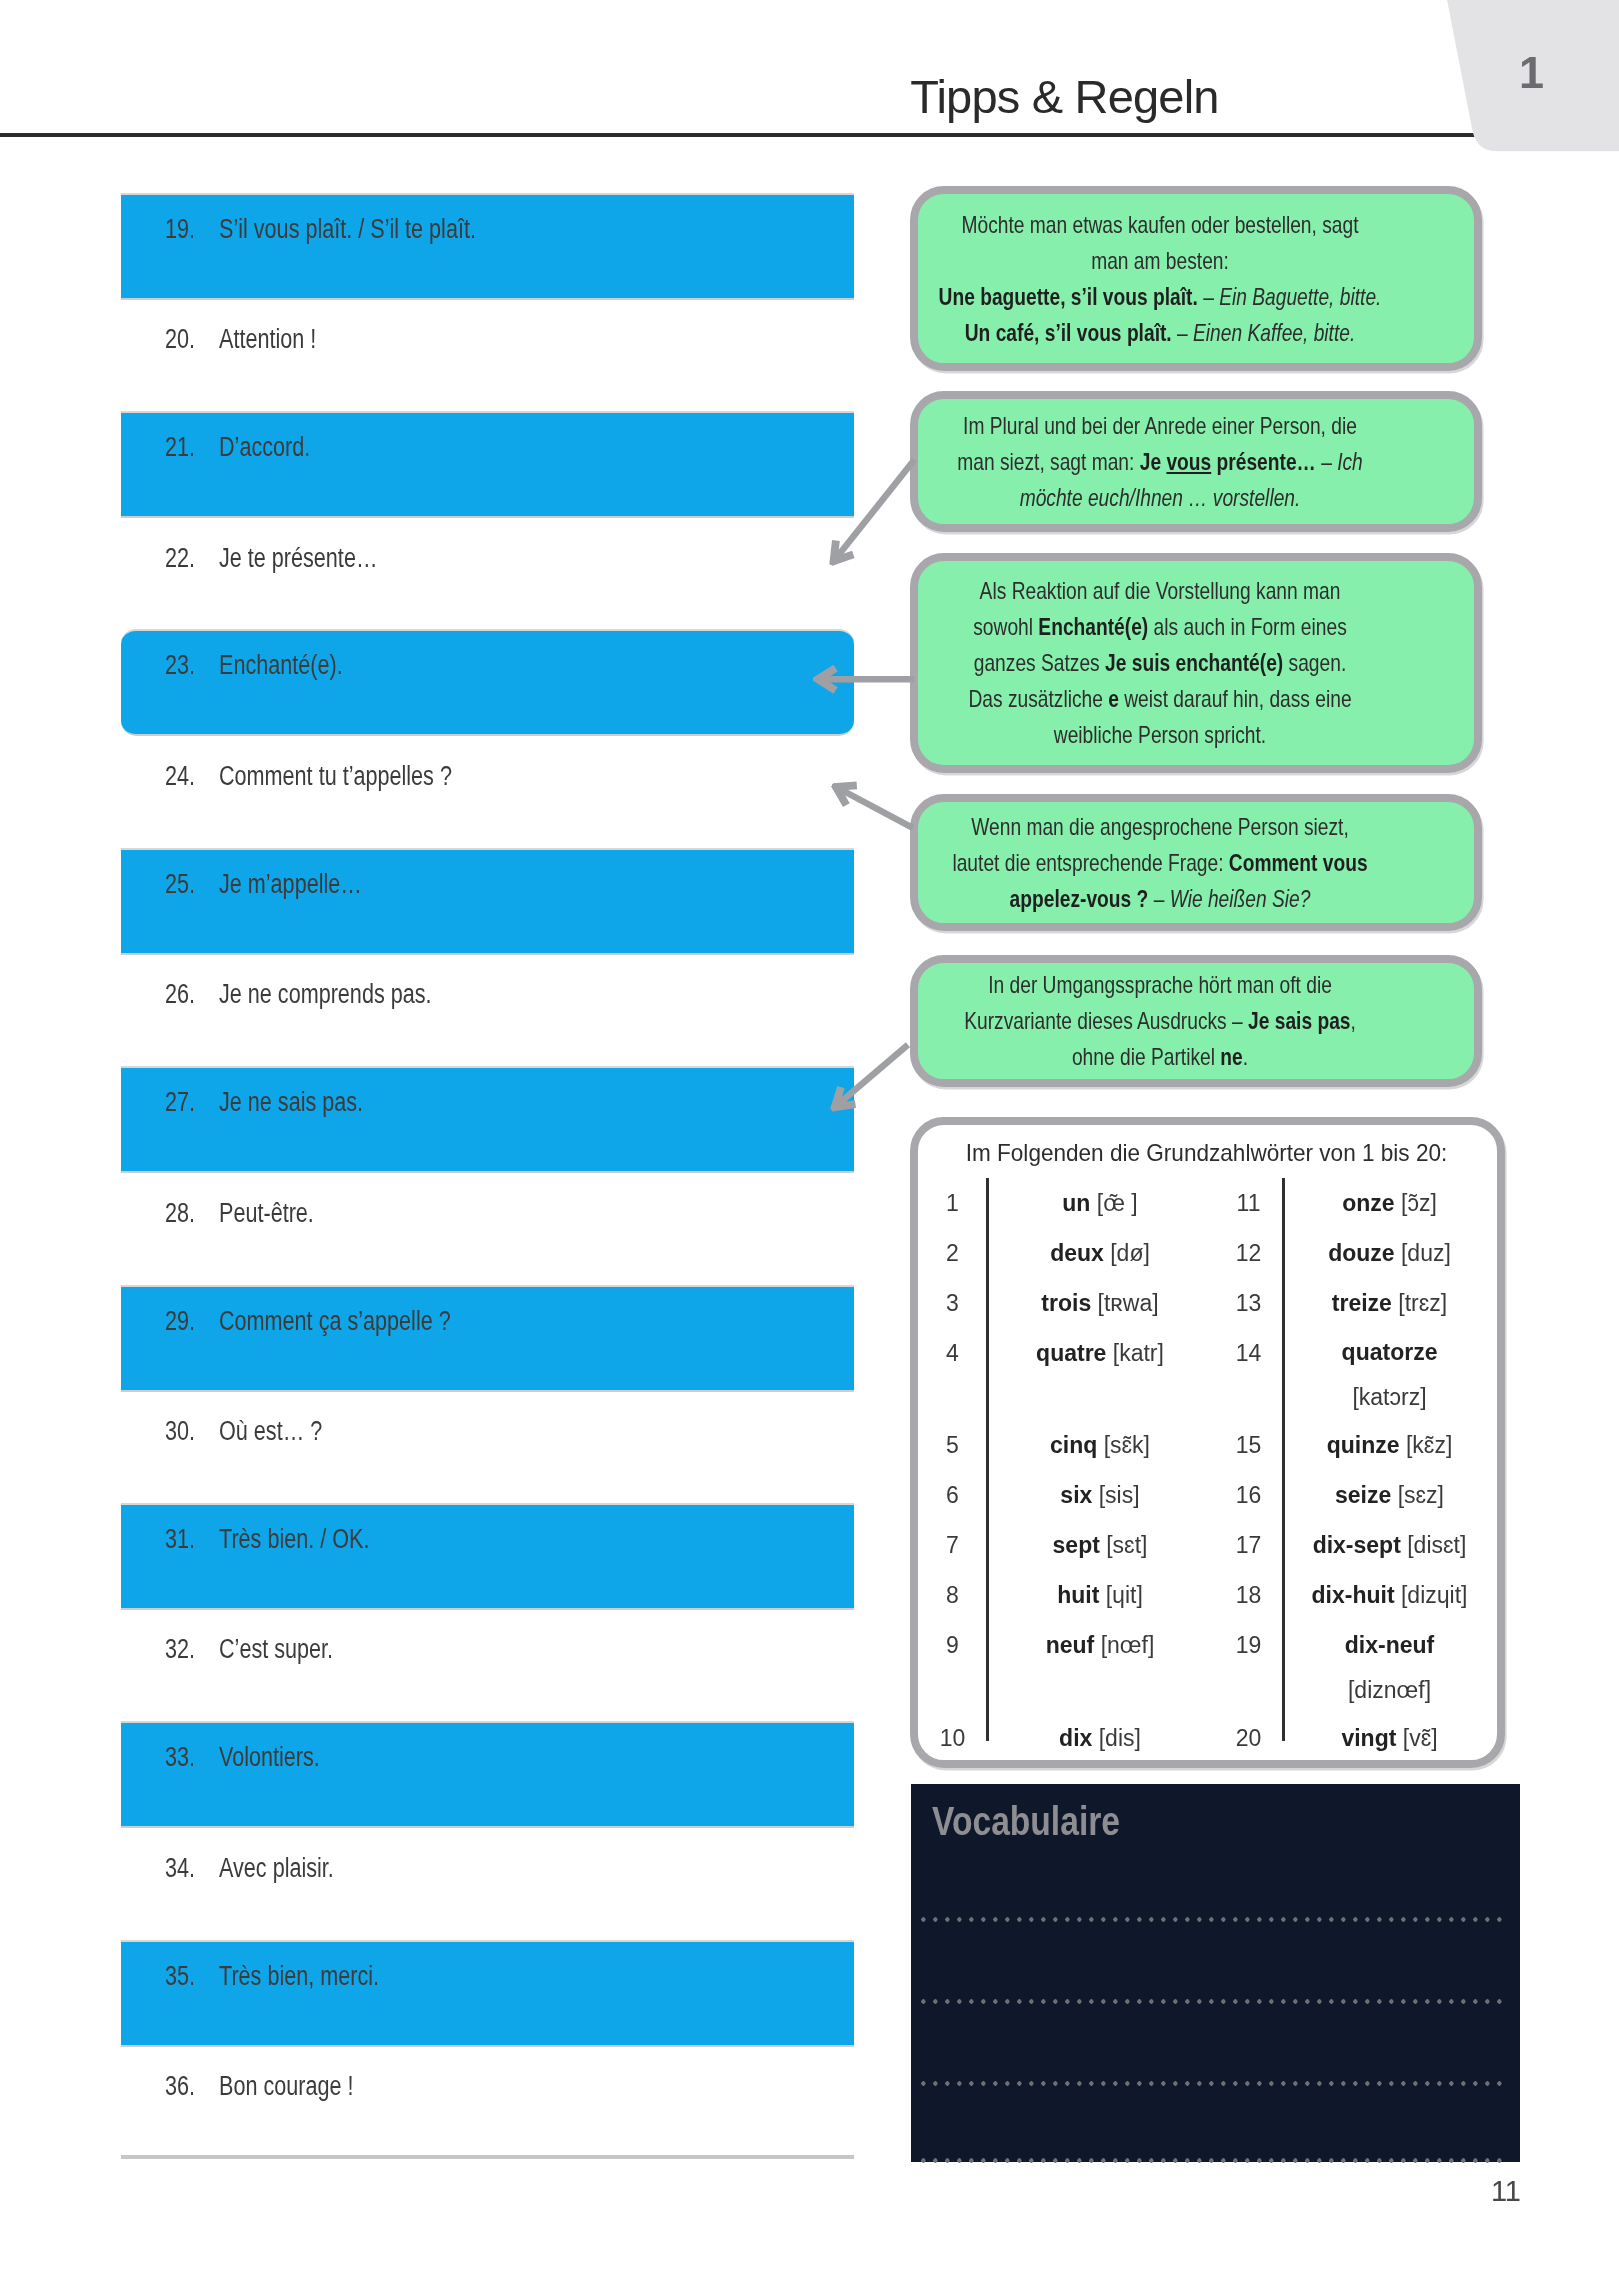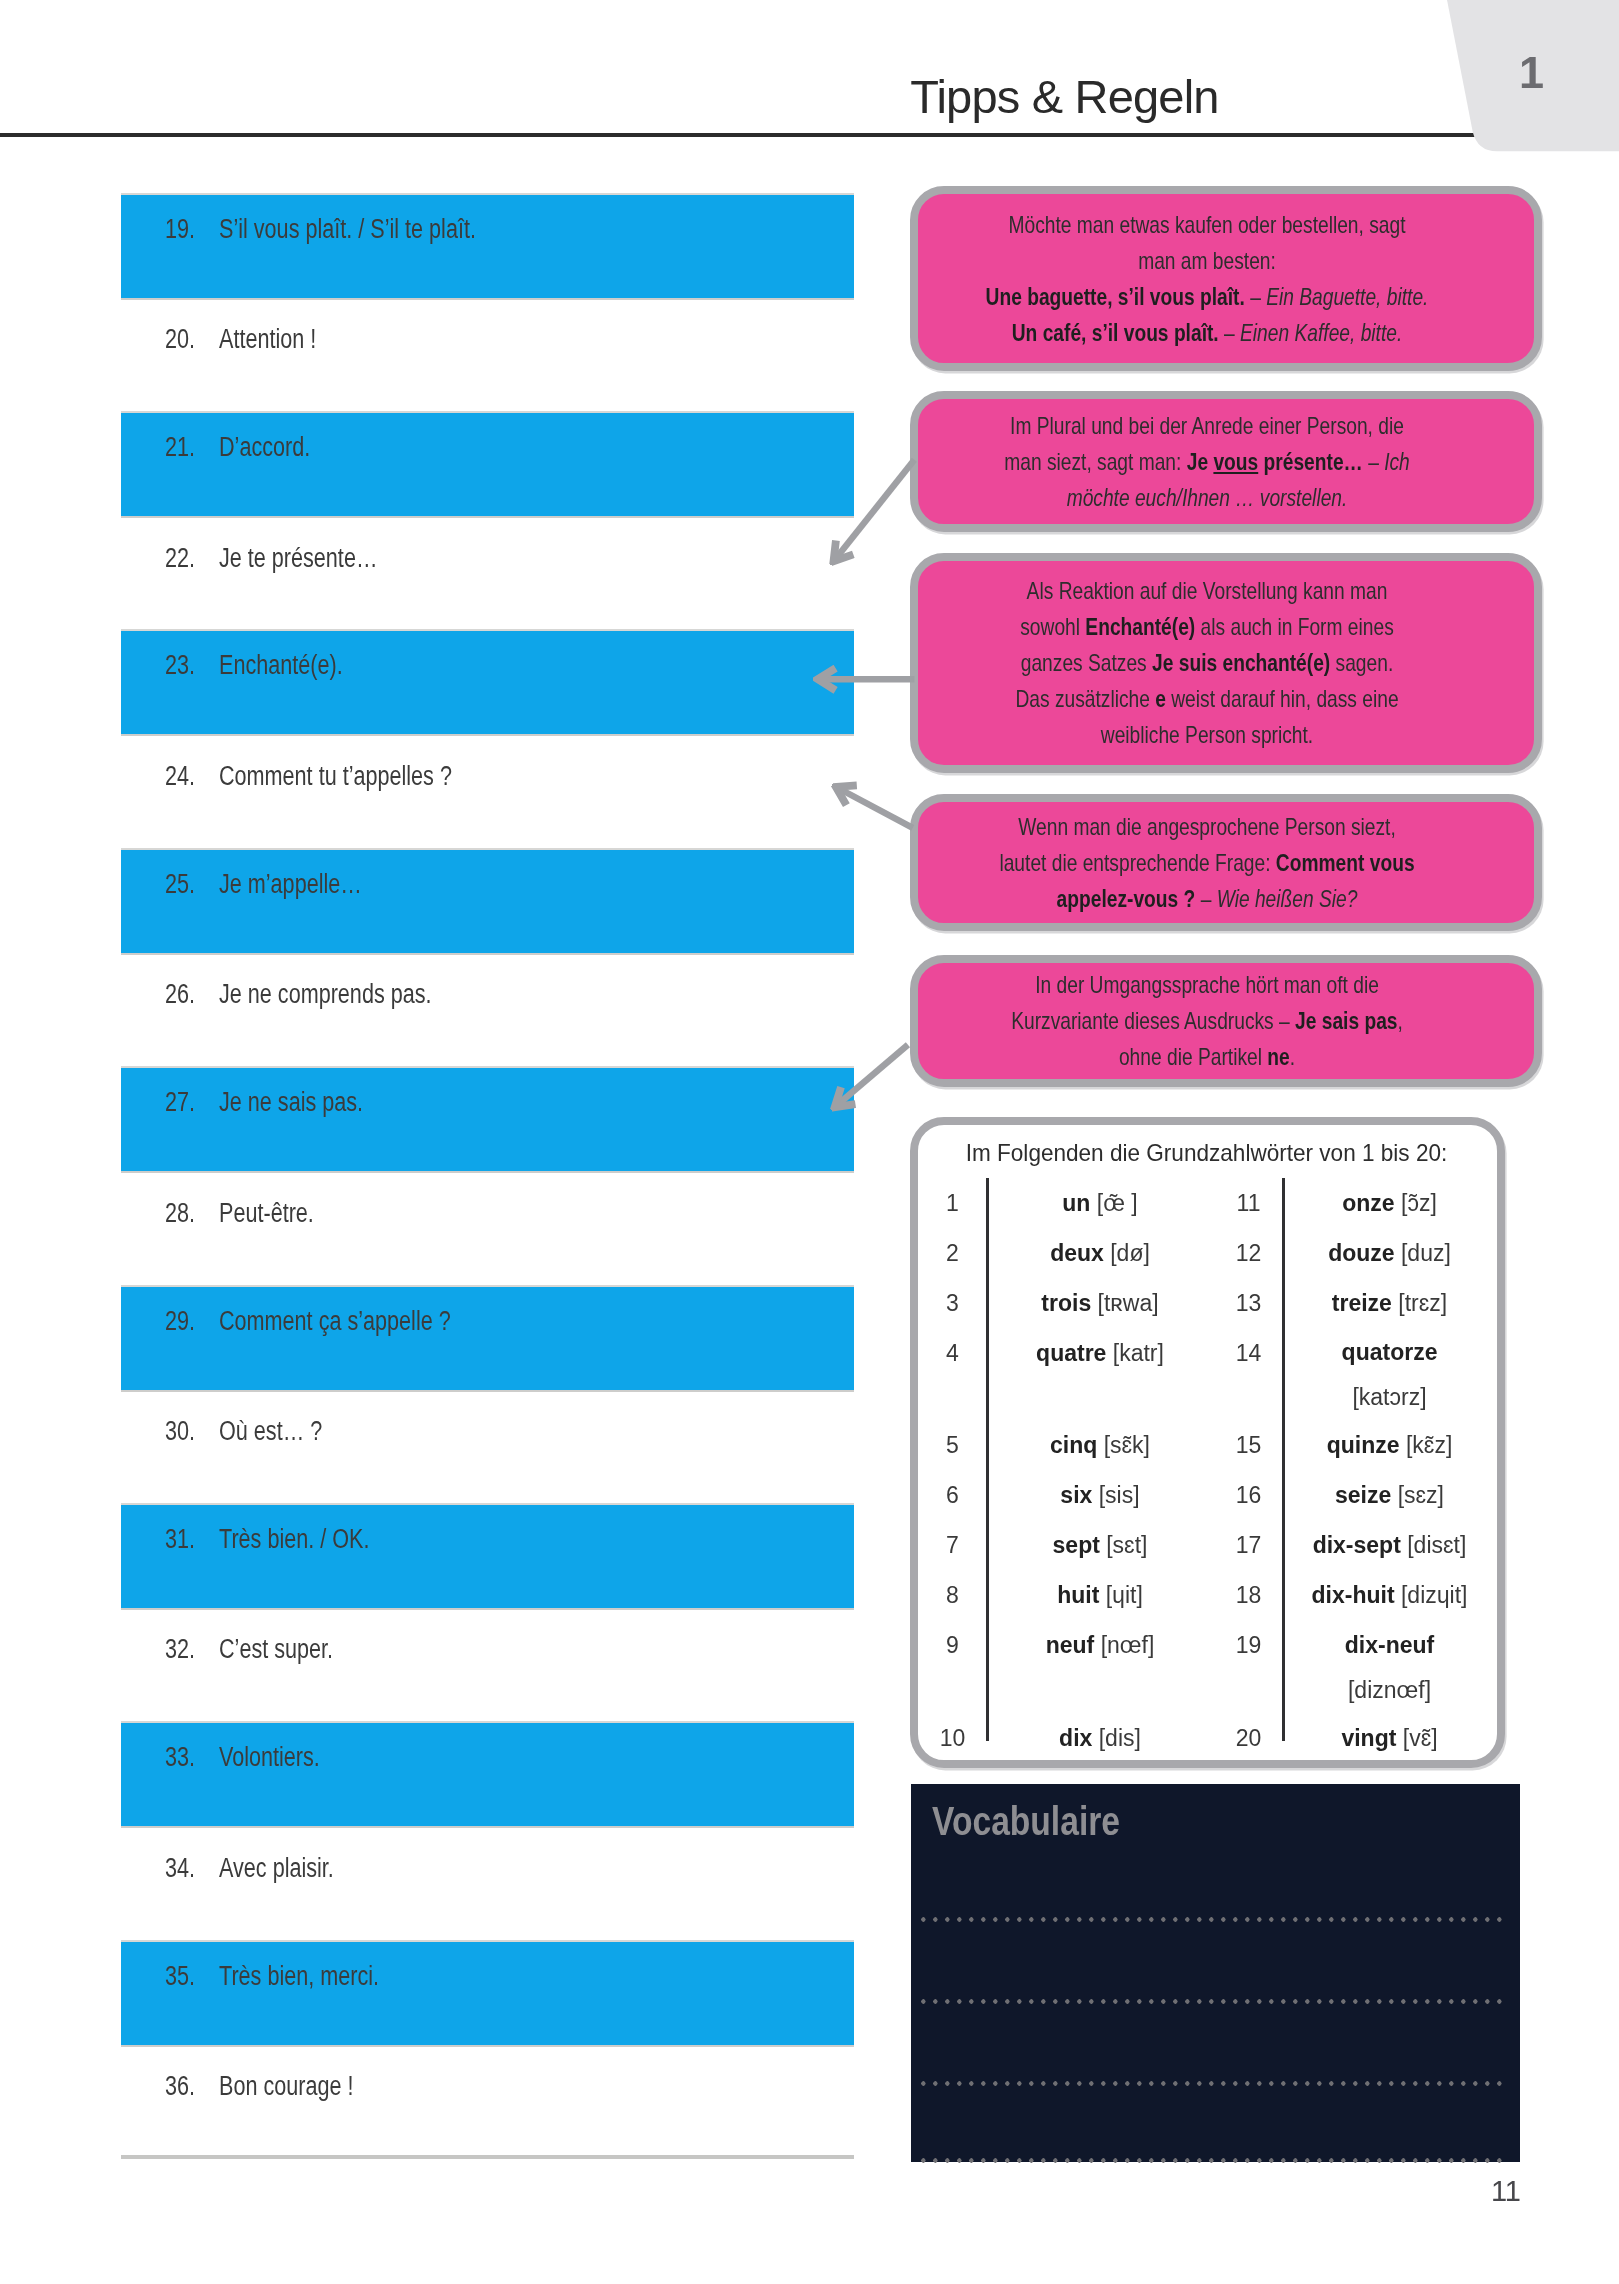--- a/index.html
+++ b/index.html
@@ -20,23 +20,23 @@
   .prow.shaded{background:#0ea5e9;border-top:2.4px solid #d7d7d5;border-bottom:2.4px solid #cdcdcb;}
   .pnum{position:absolute;left:0;top:22px;width:74px;text-align:right;font-size:27px;color:#3b3b3b;
         transform:scaleX(.8);transform-origin:100% 0;white-space:nowrap;}
   .prow.shaded .pnum{top:19px;}
   .ptxt{position:absolute;left:98px;top:22px;font-size:27px;color:#3b3b3b;white-space:nowrap;
         transform:scaleX(.8);transform-origin:0 0;}
   .prow.shaded .ptxt{top:19px;}
   .list-end-rule{position:absolute;left:121px;top:2155px;width:733px;height:4px;background:#c6c6c4;}
 
   
-  .callout{position:absolute;left:910px;width:632px;box-sizing:border-box;background:#ec4899;
+  .callout{position:absolute;left:910px;width:572px;box-sizing:border-box;background:#86efac;
     border:8.8px solid #a8a8ac;border-radius:34px;display:flex;flex-direction:column;justify-content:center;
-    color:#2d2d2d;box-shadow:1.6px 2.4px 0 rgba(140,140,145,.35);}
+    color:#2d2d2d;box-shadow:1.6px 2.4px 0 rgba(140,140,145,.35);align-items:center;}
   .cin{width:722px;margin-left:-72px;transform:scaleX(.8);text-align:center;
        font-size:24px;line-height:36px;}
   .bld{font-weight:bold;color:#1f1f1f;}
   .itl{font-style:italic;}
   .und{text-decoration:underline;}
   .b1{top:186px;height:185px;}
   .b2{top:391px;height:141px;}
   .b3{top:553px;height:220px;}
   .b4{top:794px;height:137px;}
   .b5{top:955px;height:132px;}
@@ -92,21 +92,21 @@
         <span class="ptxt">Attention !</span>
       </div>
       <div class="prow shaded" style="top: 411px;">
         <span class="pnum">21.</span>
         <span class="ptxt">D’accord.</span>
       </div>
       <div class="prow" style="top: 521px;">
         <span class="pnum">22.</span>
         <span class="ptxt">Je te présente…</span>
       </div>
-      <div class="prow shaded" style="top: 629px;">
+      <div class="prow shaded" style="top: 629px; border-radius: 15px;">
         <span class="pnum">23.</span>
         <span class="ptxt">Enchanté(e).</span>
       </div>
       <div class="prow" style="top: 739px;">
         <span class="pnum">24.</span>
         <span class="ptxt">Comment tu t’appelles ?</span>
       </div>
       <div class="prow shaded" style="top: 848px;">
         <span class="pnum">25.</span>
         <span class="ptxt">Je m’appelle…</span>

